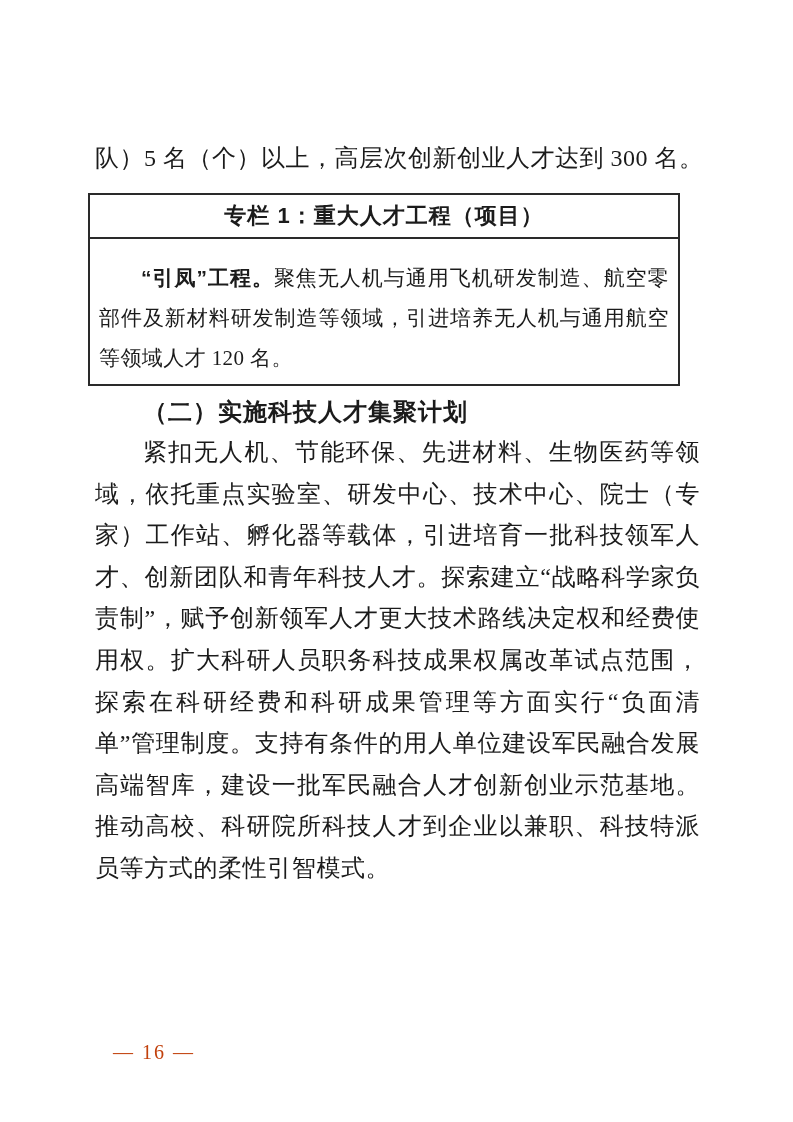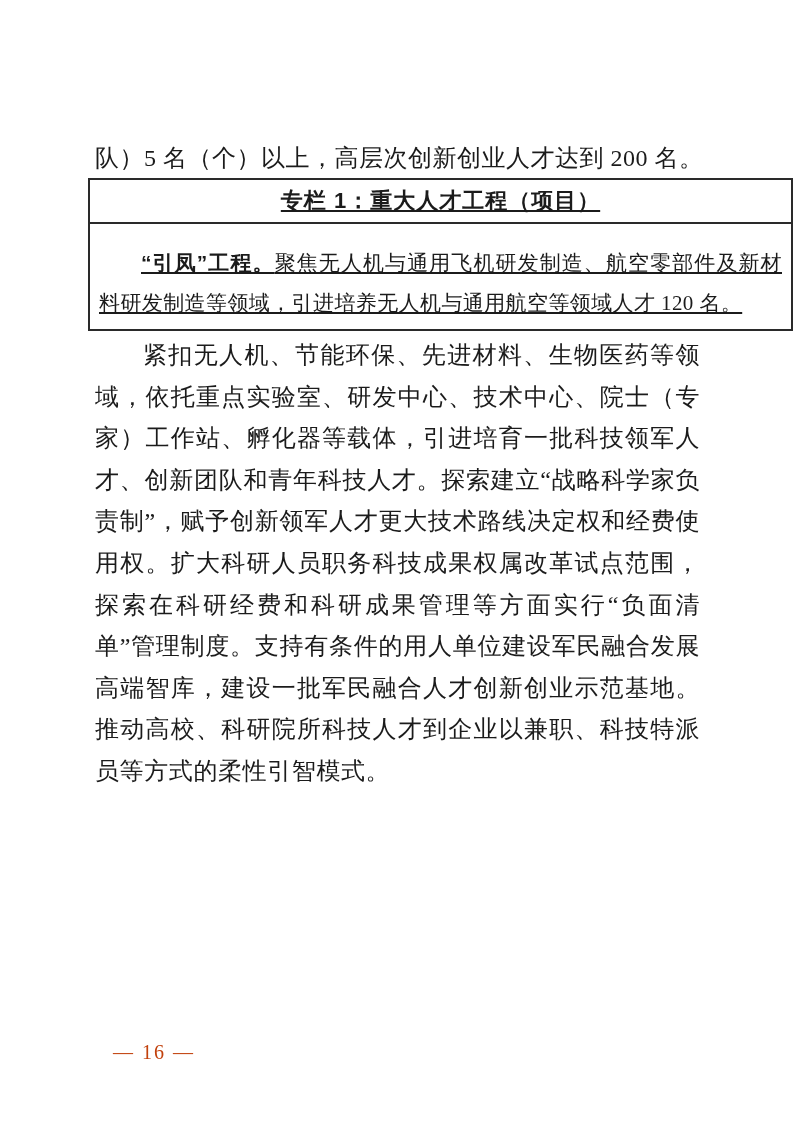--- a/index.html
+++ b/index.html
@@ -25,24 +25,23 @@
     width: 612px;
   }
   .flow-pad { padding-left: 7px; padding-right: 0; }
   .continuation-line {
     font-size: 24px;
     line-height: 30px;
     white-space: nowrap;
     letter-spacing: 0.5px;
   }
   .callout-box {
-    margin-top: 5px;
+    margin-top: 20px;
     border: 2px solid #2a2a2a;
-    width: 705px;
-    text-decoration: underline;
+    width: 592px;
   }
   .callout-title-row {
     border-bottom: 2px solid #2a2a2a;
     text-align: center;
     padding: 6px 4px;
     font-family: "Liberation Sans", "DejaVu Sans", sans-serif;
     font-weight: bold;
     font-size: 22px;
     line-height: 30px;
     letter-spacing: 1px;
@@ -90,28 +89,29 @@
     letter-spacing: 2px;
     color: #c2410c;
   }
 </style>
 </head>
 <body>
 
 <div class="page">
   <div class="content">
 
-    <div class="continuation-line flow-pad">队）5 名（个）以上，高层次创新创业人才达到 200 名。</div>
+    <div class="continuation-line flow-pad">队）5 名（个）以上，高层次创新创业人才达到 300 名。</div>
 
     <div class="callout-box">
       <div class="callout-title-row">专栏 1：重大人才工程（项目）</div>
       <div class="callout-body">
         <p class="callout-para"><span class="callout-lead">“引凤”工程。</span><span>聚焦无人机与通用飞机研发制造、航空零部件及新材料研发制造等领域，引进培养无人机与通用航空等领域人才 120 名。</span></p>
       </div>
     </div>
 
+    <div class="section-heading flow-pad">（二）实施科技人才集聚计划</div>
 
     <div class="section-paragraph flow-pad">紧扣无人机、节能环保、先进材料、生物医药等领域，依托重点实验室、研发中心、技术中心、院士（专家）工作站、孵化器等载体，引进培育一批科技领军人才、创新团队和青年科技人才。探索建立“战略科学家负责制”，赋予创新领军人才更大技术路线决定权和经费使用权。扩大科研人员职务科技成果权属改革试点范围，探索在科研经费和科研成果管理等方面实行“负面清单”管理制度。支持有条件的用人单位建设军民融合发展高端智库，建设一批军民融合人才创新创业示范基地。推动高校、科研院所科技人才到企业以兼职、科技特派员等方式的柔性引智模式。</div>
 
   </div>
 
   <div class="page-number">— 16 —</div>
 </div>
 
 </body></html>

